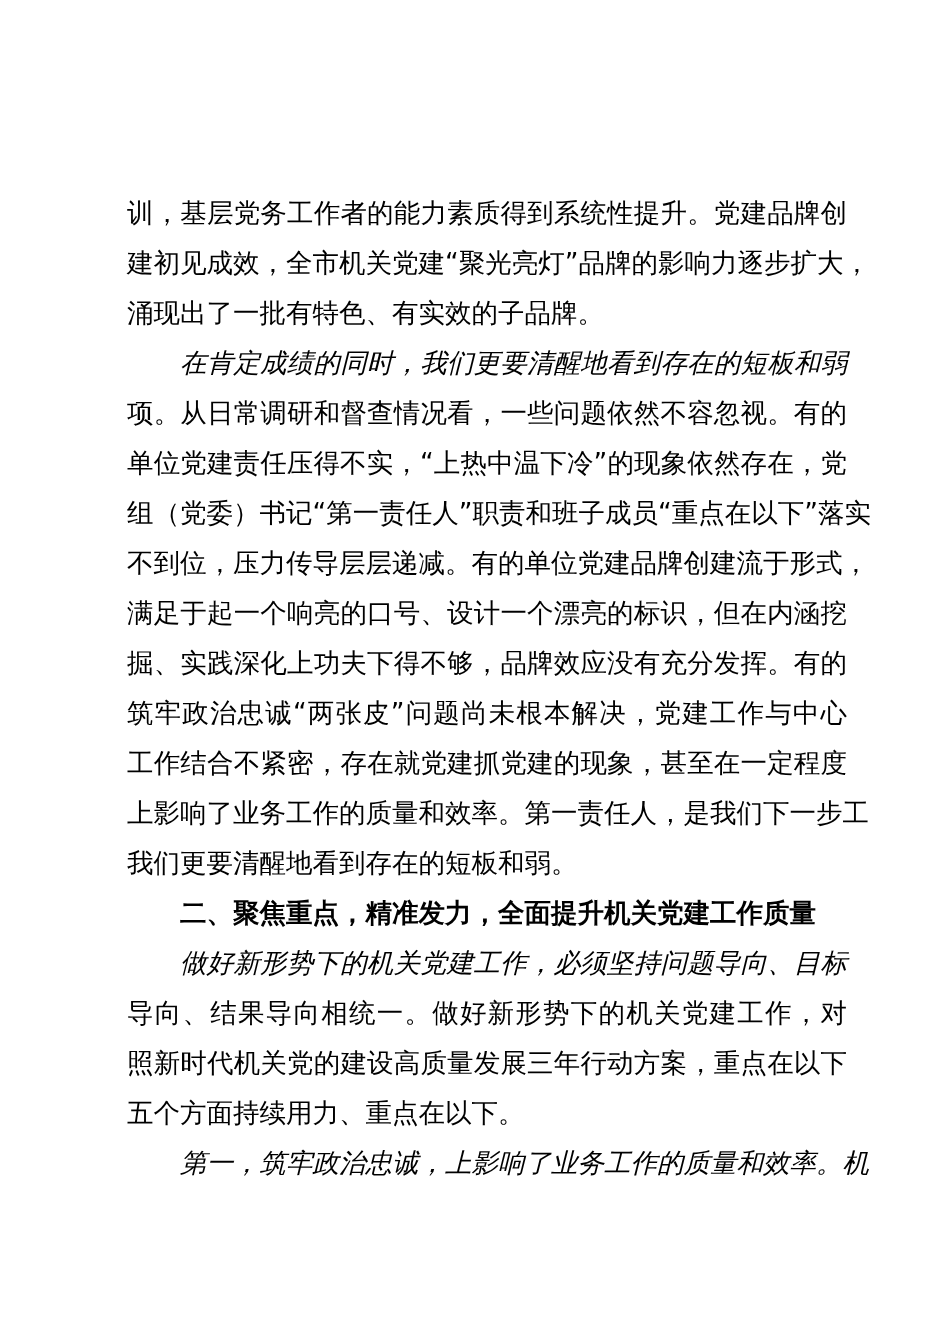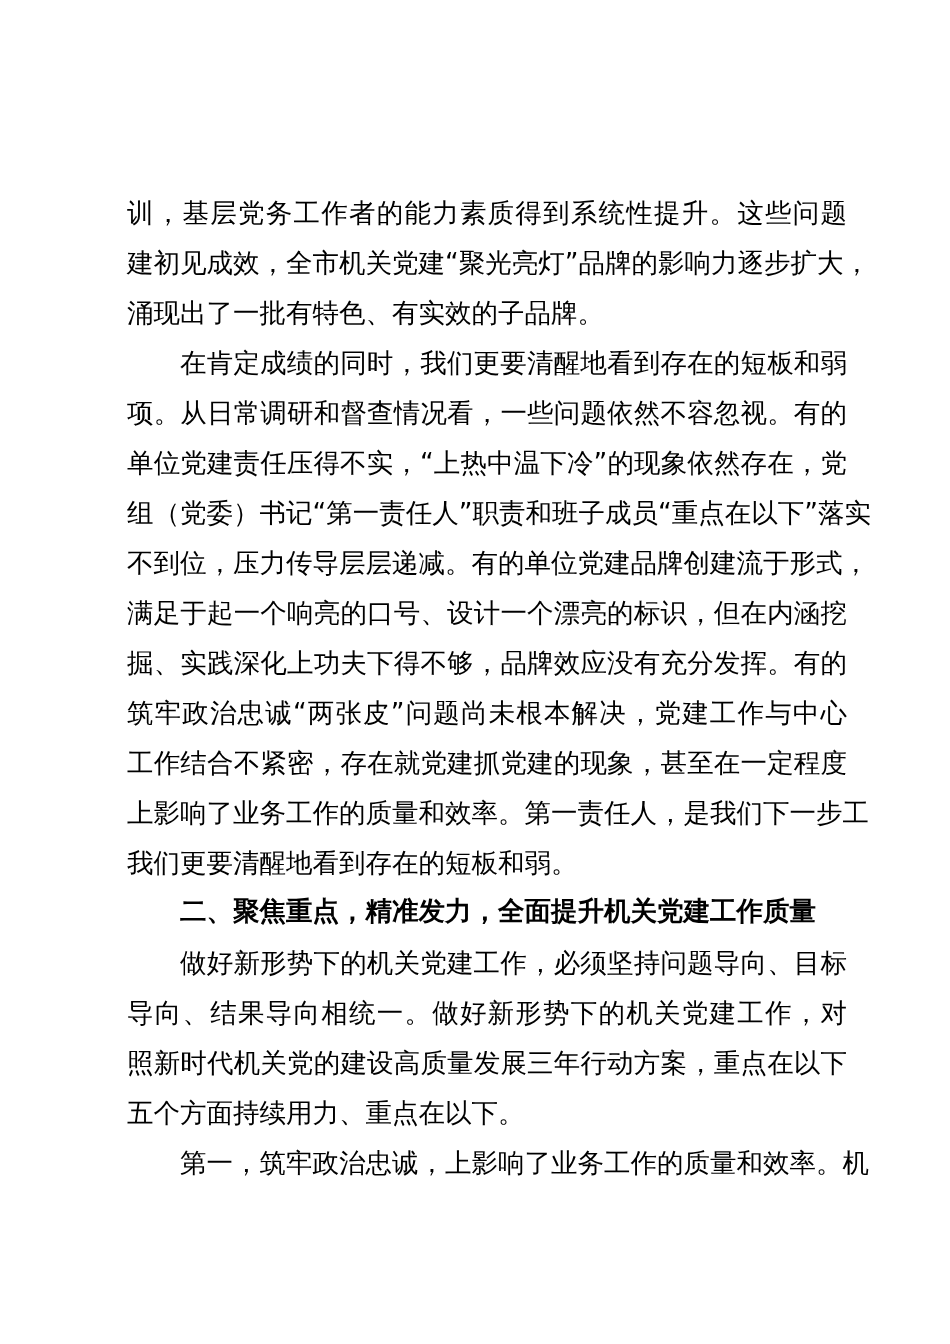--- a/index.html
+++ b/index.html
@@ -37,29 +37,29 @@
   .line.full {
     width: 720px;
     text-align: justify;
     text-align-last: justify;
   }
   .line.ind {
     left: 53px;
   }
   .line.ind.full {
     width: 667px;
+    font-style: italic;
   }
   .line.bold {
     font-weight: bold;
-    font-family: Liberation Mono, monospace;
   }
 </style>
 
 <div class="page">
-  <div class="line full" style="top:0px">训，基层党务工作者的能力素质得到系统性提升。这些问题</div>
+  <div class="line full" style="top:0px">训，基层党务工作者的能力素质得到系统性提升。党建品牌创</div>
   <div class="line full" style="top:50px">建初见成效，全市机关党建“聚光亮灯”品牌的影响力逐步扩大，</div>
   <div class="line" style="top:100px">涌现出了一批有特色、有实效的子品牌。</div>
 
   <div class="line ind full" style="top:150px">在肯定成绩的同时，我们更要清醒地看到存在的短板和弱</div>
   <div class="line full" style="top:200px">项。从日常调研和督查情况看，一些问题依然不容忽视。有的</div>
   <div class="line full" style="top:250px">单位党建责任压得不实，“上热中温下冷”的现象依然存在，党</div>
   <div class="line full" style="top:300px">组（党委）书记“第一责任人”职责和班子成员“重点在以下”落实</div>
   <div class="line full" style="top:350px">不到位，压力传导层层递减。有的单位党建品牌创建流于形式，</div>
   <div class="line full" style="top:400px">满足于起一个响亮的口号、设计一个漂亮的标识，但在内涵挖</div>
   <div class="line full" style="top:450px">掘、实践深化上功夫下得不够，品牌效应没有充分发挥。有的</div>

